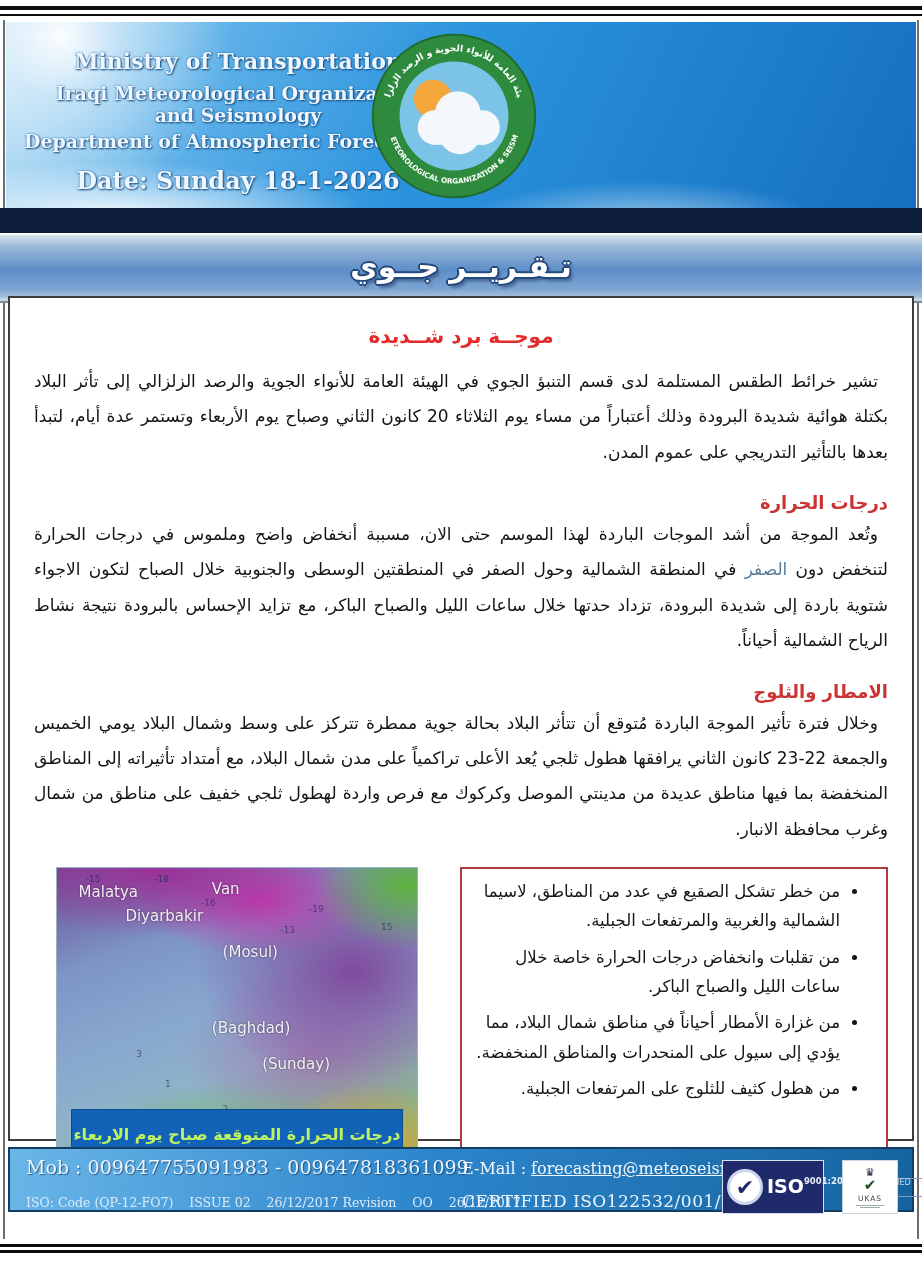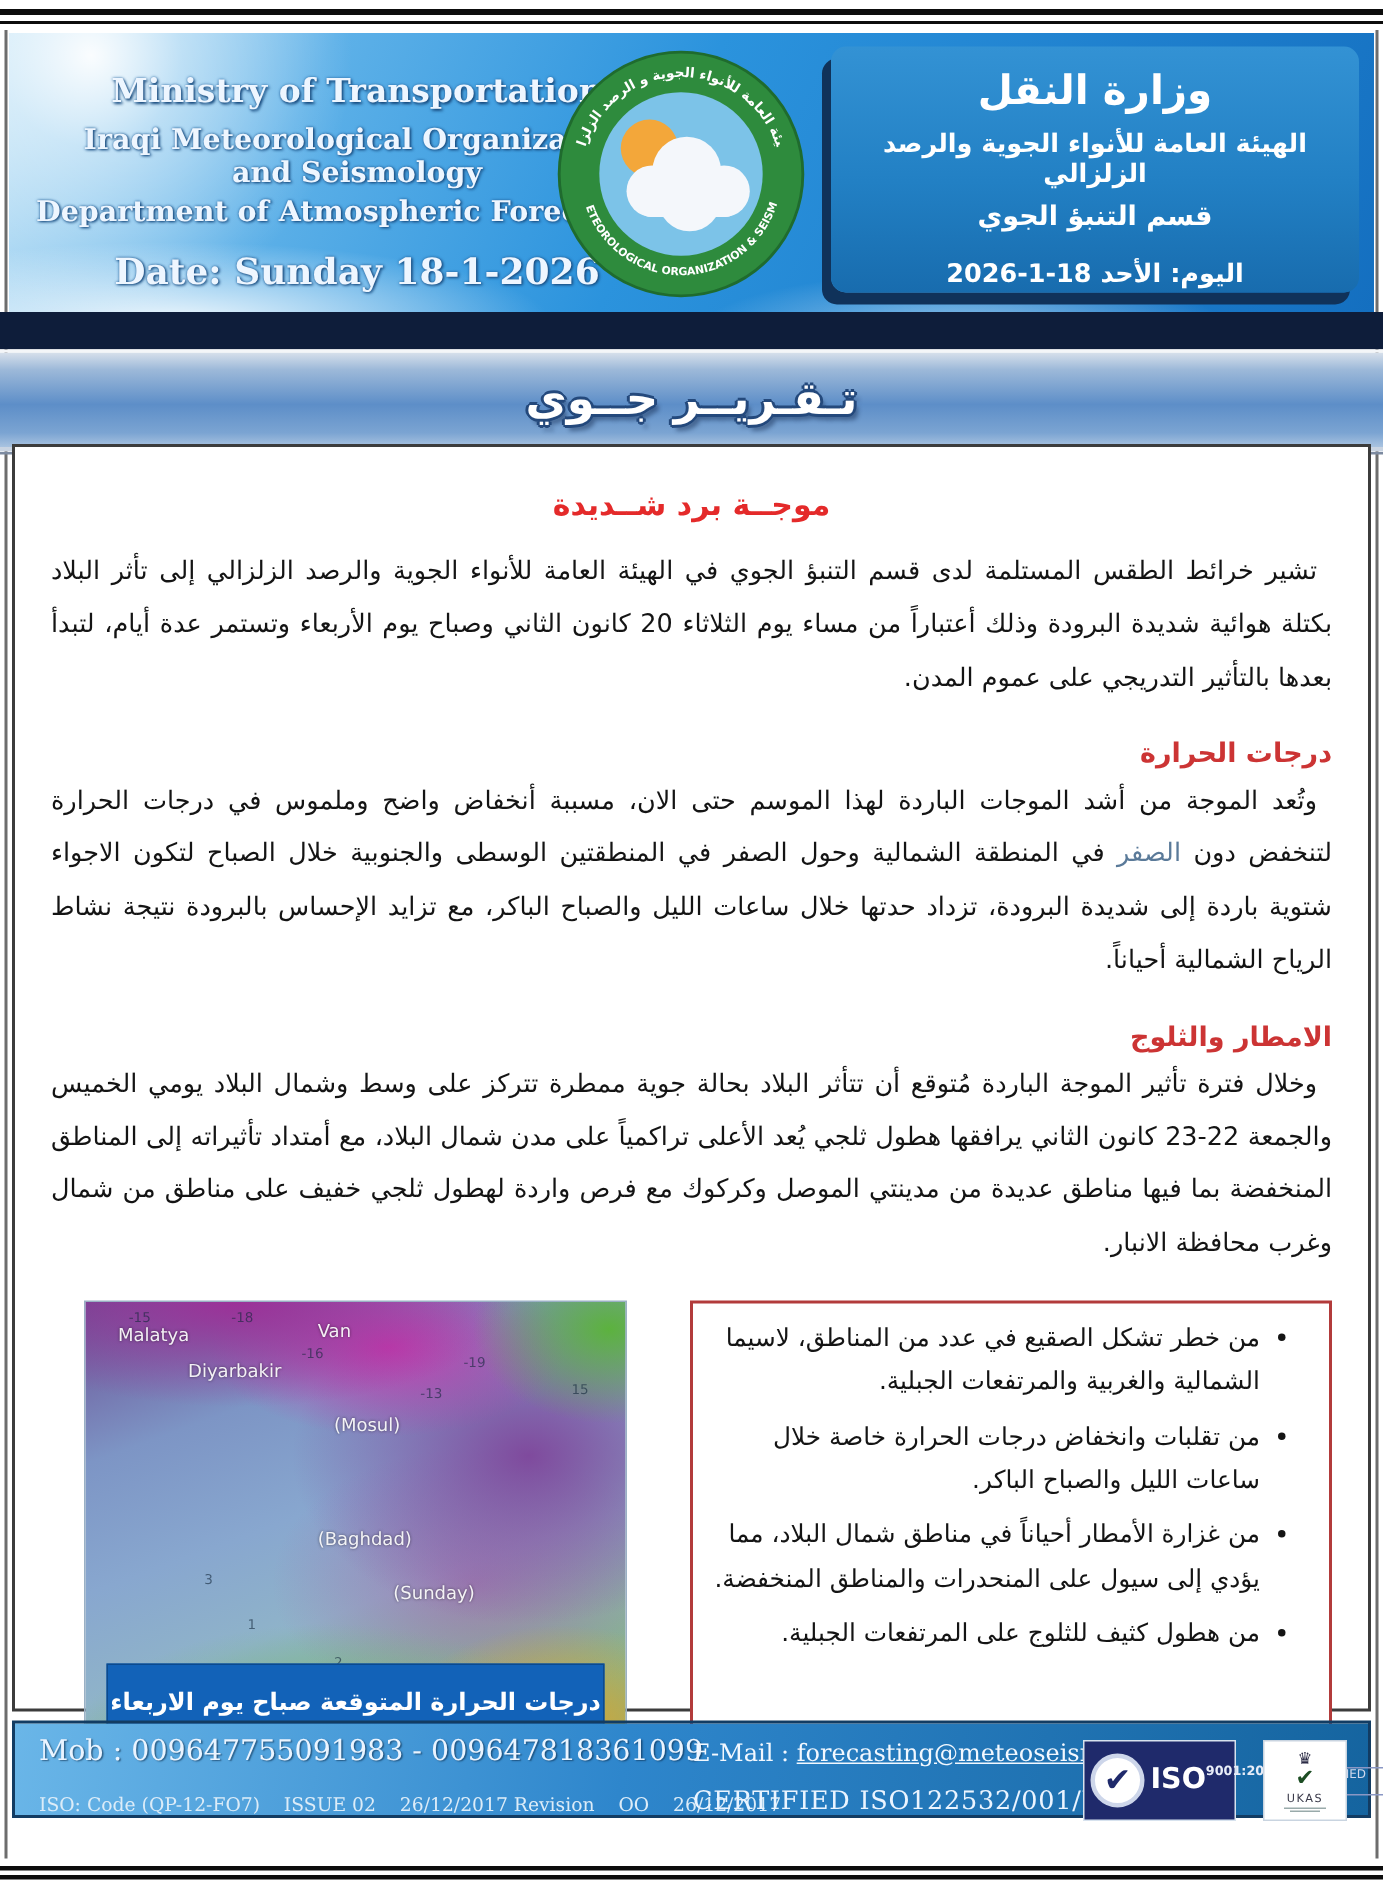--- a/index.html
+++ b/index.html
@@ -78,31 +78,31 @@
     background:
       radial-gradient(ellipse 150px 95px at 88% 94%, #d9a62e 0%, rgba(217,166,46,0) 72%),
       radial-gradient(ellipse 130px 90px at 97% 6%, #5cb23e 0%, rgba(92,178,62,0) 70%),
       radial-gradient(ellipse 230px 120px at 45% 102%, #74b871 0%, rgba(116,184,113,0) 78%),
       radial-gradient(ellipse 260px 100px at 28% 0%, #9c3198 0%, rgba(156,49,152,0) 70%),
       radial-gradient(ellipse 170px 85px at 56% 10%, #c23bae 0%, rgba(194,59,174,0) 70%),
       radial-gradient(ellipse 210px 150px at 82% 34%, #7f4a9d 0%, rgba(127,74,157,0) 75%),
       radial-gradient(ellipse 180px 120px at 72% 62%, rgba(176,63,157,.45), rgba(176,63,157,0) 75%),
       linear-gradient(160deg, #6b4d93 0%, #7d95c5 25%, #88a7cf 45%, #8fb3c9 62%, #86b794 82%, #7fae83 100%);
   }
-  .map-label { position:absolute; font-size:12px; color:rgba(255,255,255,.92);
+  .map-label { position:absolute; font-size:15px; color:rgba(255,255,255,.92);
     text-shadow:0 0 2px rgba(0,0,0,.55); white-space:nowrap; }
   .c0{left:6%;top:5%} .c1{left:19%;top:13%} .c2{left:43%;top:4%}
   .c3{left:46%;top:25%} .c4{left:43%;top:50%} .c5{left:57%;top:62%}
   .map-temp { position:absolute; font-size:9px; color:rgba(18,38,58,.6); }
   .t0{left:8%;top:2%} .t1{left:27%;top:2%} .t2{left:40%;top:10%} .t3{left:70%;top:12%}
   .t4{left:62%;top:19%} .t5{left:90%;top:18%} .t6{left:30%;top:70%} .t7{left:46%;top:78%}
   .t8{left:22%;top:60%} .t9{left:62%;top:86%}
   .map-caption { position:absolute; bottom:9px; left:14px; right:14px; height:52px;
     background:#1262b8; border:1px solid #0c4a8e; display:flex; align-items:center;
-    justify-content:center; color:#ffffff; font-weight:bold; font-size:16px; direction:rtl; }
+    justify-content:center; color:#bef264; font-weight:bold; font-size:16px; direction:rtl; }
 
   
   .warnings { width:428px; min-height:288px; border:2px solid #b23b3b;
     padding:8px 16px 12px 12px; direction:rtl; background:#ffffff; }
   .warnings-heading { color:#d03434; font-weight:bold; font-size:18px; margin-bottom:8px; }
   .warnings ul { list-style:disc; padding-right:30px; }
   .warnings li { font-size:16.5px; line-height:1.78; margin-bottom:7px; color:#141414;
     text-align:right; }
 
   
@@ -168,29 +168,20 @@
       <rect x="-30" y="12" width="70" height="18" rx="9"></rect>
     </g>
     <text font-size="9.5" fill="#ffffff" font-weight="bold">
       <textPath href="#arcTop" startOffset="50%" text-anchor="middle">الهيئة العامة للأنواء الجوية و الرصد الزلزالي</textPath>
     </text>
     <text font-size="7.6" fill="#ffffff" font-weight="bold">
       <textPath href="#arcBot" startOffset="50%" text-anchor="middle">IRAQ METEOROLOGICAL ORGANIZATION &amp; SEISMOLOGY</textPath>
     </text>
   </svg>
 
-  <div class="arabic-panel">
-    <div class="a1">وزارة النقل</div>
-    <div class="a2">الهيئة العامة للأنواء الجوية والرصد الزلزالي</div>
-    <div class="a3">قسم التنبؤ الجوي</div>
-    <div class="adate">
-      <span>اليوم: الأحد</span>
-      <span class="num">2026-1-18</span>
-    </div>
-  </div>
 </div>
 
 <div class="navy-band"></div>
 <div class="banner">
   <div class="banner-title">تـقـريــر جــوي</div>
 </div>
 
 <div class="content">
   <div class="main-heading">موجــة برد شــديدة</div>
 

